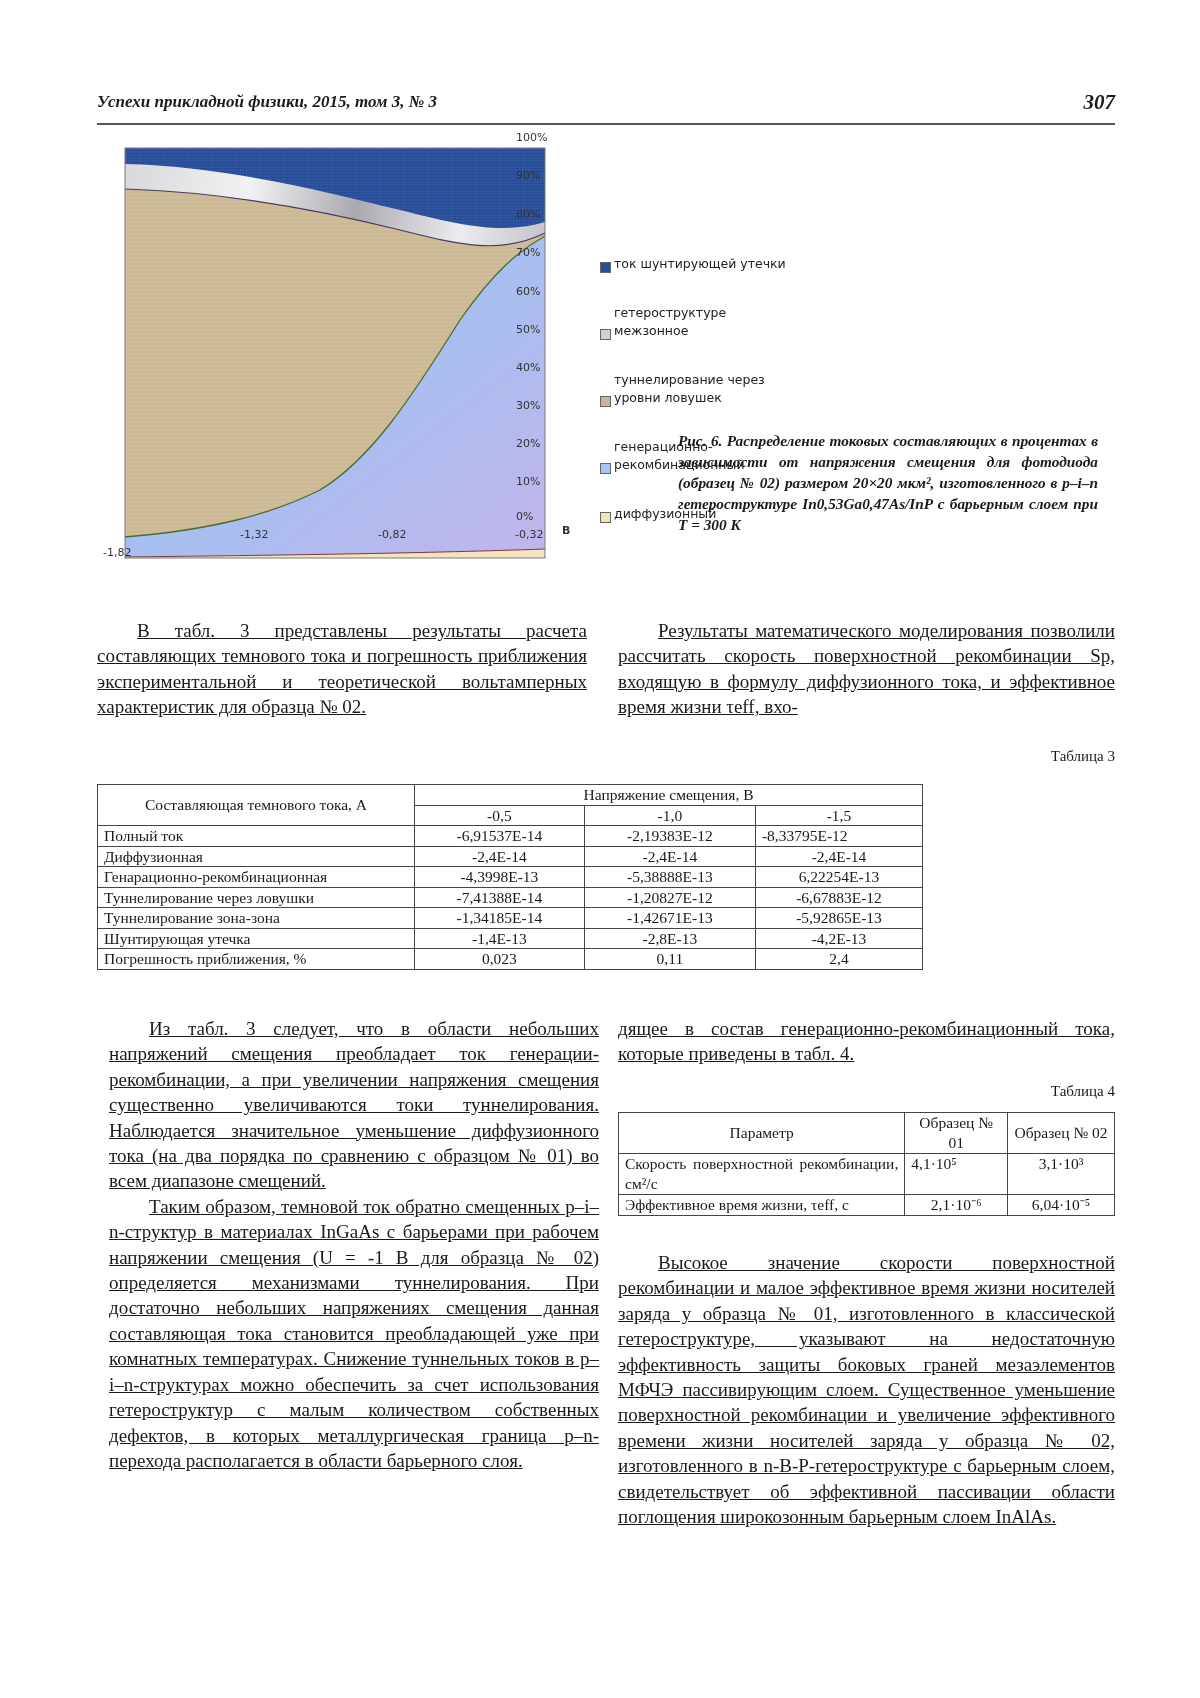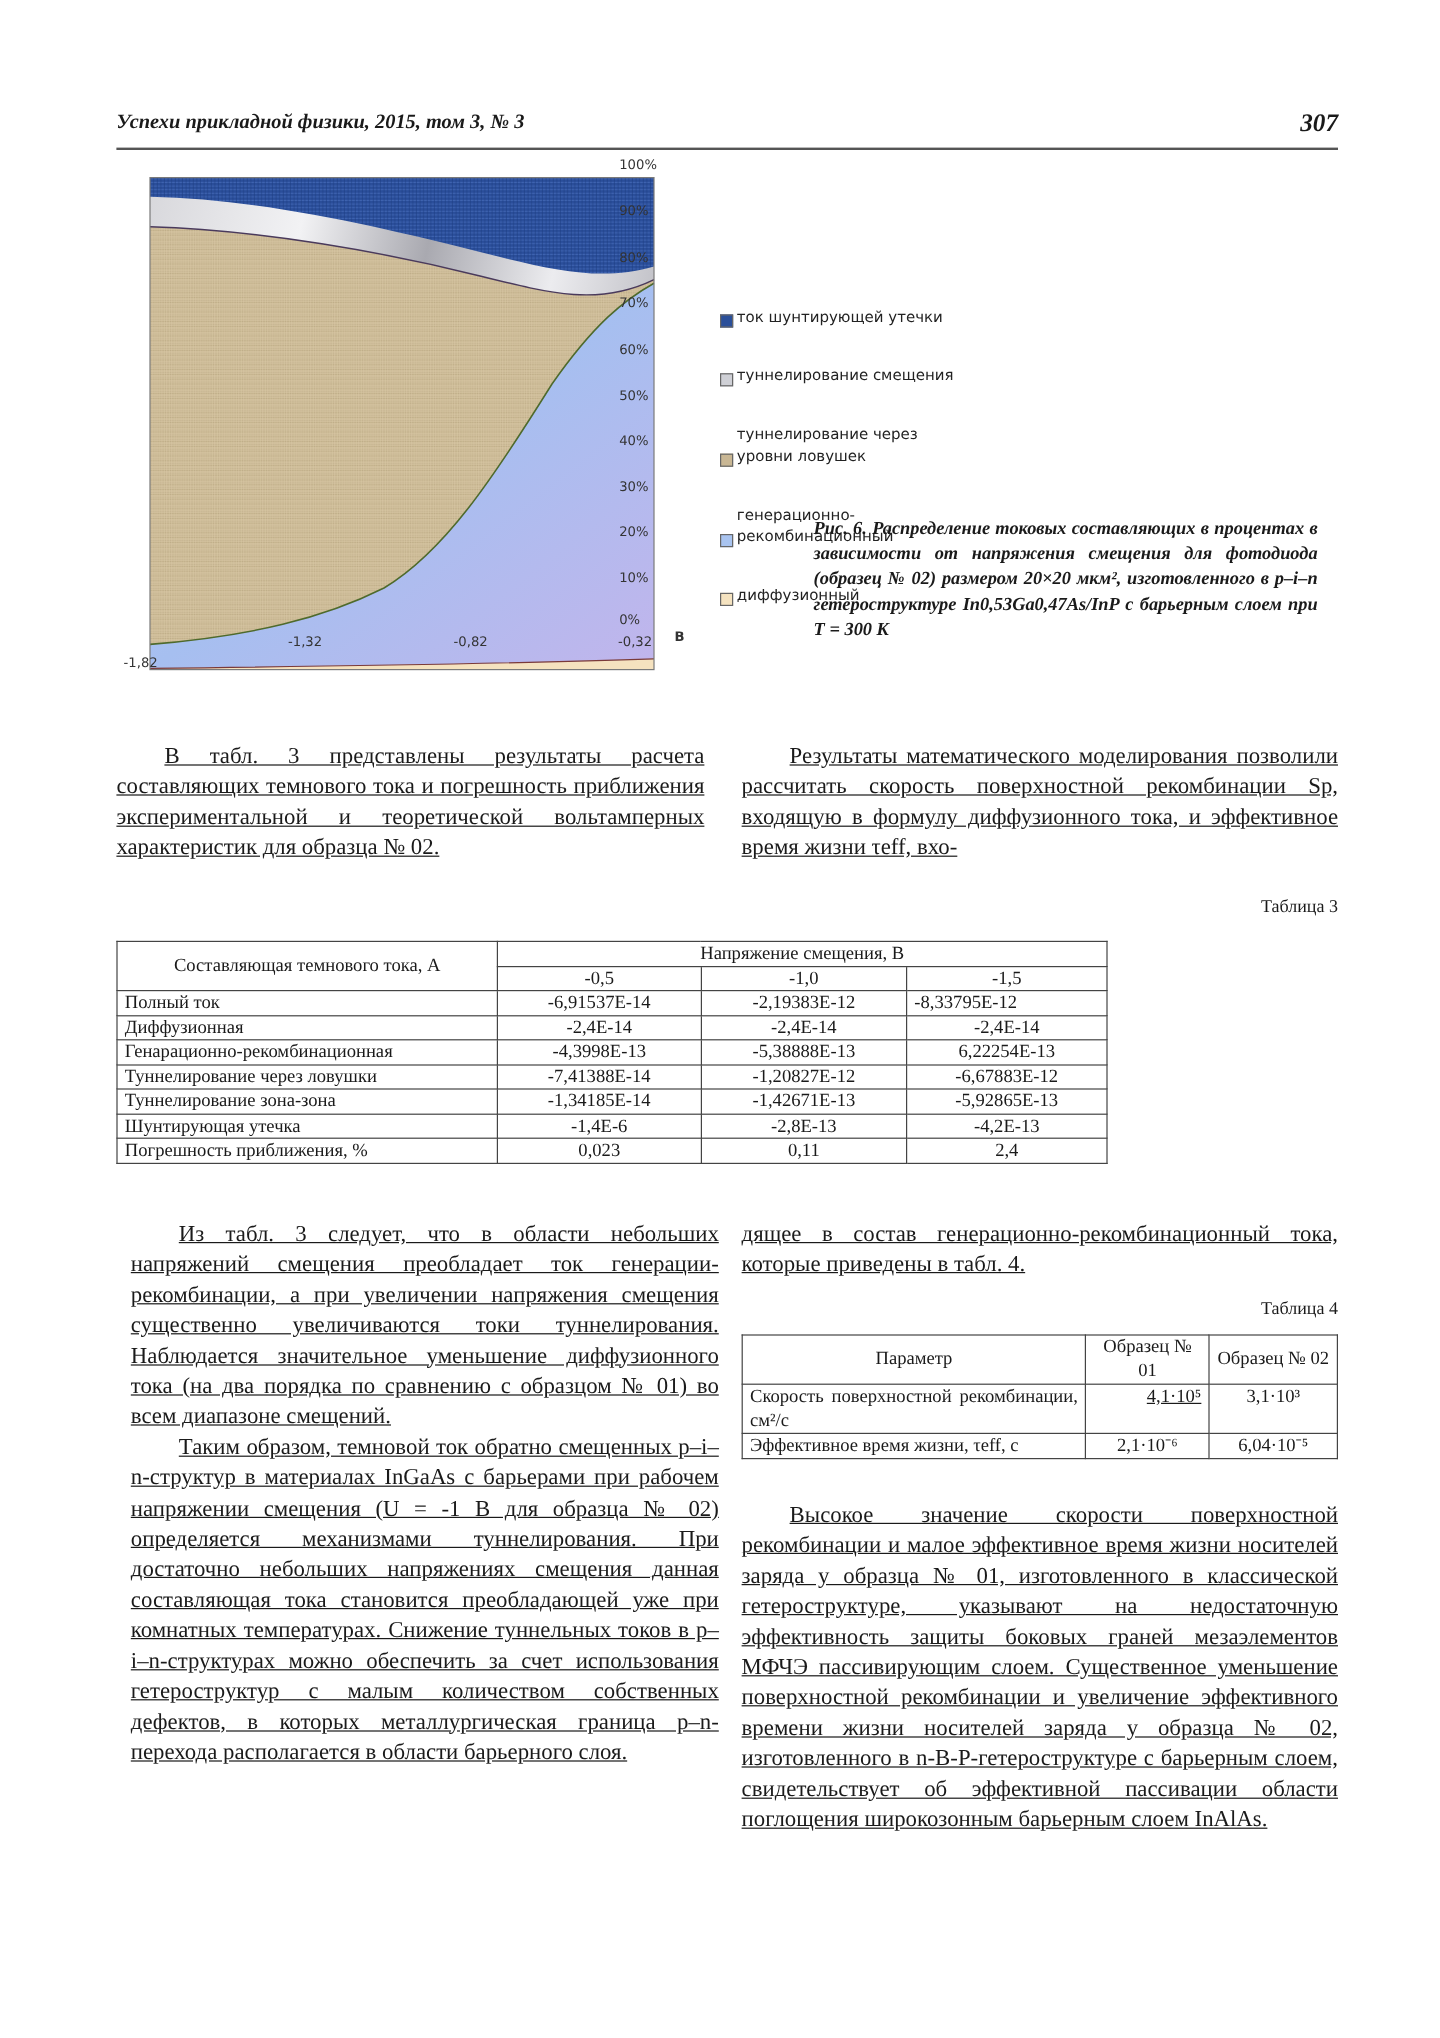--- a/index.html
+++ b/index.html
@@ -96,21 +96,21 @@
   <span class="xtick" style="left:462px;top:394px;font-weight:bold;">В</span>
 </div>
 
 <div class="legend">
   <div class="leg-item">
       <span class="leg-sw" style="background:#2a4f9a"></span>
       <span>ток шунтирующей утечки</span>
     </div>
   <div class="leg-item">
       <span class="leg-sw" style="background:#cfd0d6"></span>
-      <span>туннелирование смещения</span>
+      <span>гетероструктуре межзонное</span>
     </div>
   <div class="leg-item">
       <span class="leg-sw" style="background:#c9b794"></span>
       <span>туннелирование через уровни ловушек</span>
     </div>
   <div class="leg-item">
       <span class="leg-sw" style="background:#a9c4f0"></span>
       <span>генерационно-рекомбинационный</span>
     </div>
   <div class="leg-item">
@@ -171,21 +171,21 @@
         <td class="num">-6,67883E-12</td>
       </tr>
   <tr>
         <td>Туннелирование зона-зона</td>
         <td class="num">-1,34185E-14</td>
         <td class="num">-1,42671E-13</td>
         <td class="num">-5,92865E-13</td>
       </tr>
   <tr>
         <td>Шунтирующая утечка</td>
-        <td class="num">-1,4E-6</td>
+        <td class="num">-1,4E-13</td>
         <td class="num">-2,8E-13</td>
         <td class="num">-4,2E-13</td>
       </tr>
   <tr>
         <td>Погрешность приближения, %</td>
         <td class="num">0,023</td>
         <td class="num">0,11</td>
         <td class="num">2,4</td>
       </tr>
 </tbody>
@@ -208,21 +208,21 @@
       <col style="width:107px">
     </colgroup>
   <tbody>
       <tr>
     <th>Параметр</th>
     <th>Образец № 01</th>
     <th>Образец № 02</th>
   </tr>
   <tr>
     <td style="text-align:justify;vertical-align:top;">Скорость поверхностной рекомбинации, см²/с</td>
-    <td style="text-align:right;vertical-align:top;text-decoration:underline;">4,1·10⁵</td>
+    <td style="text-align:left;vertical-align:top;">4,1·10⁵</td>
     <td style="text-align:center;vertical-align:top;">3,1·10³</td>
   </tr>
   <tr>
     <td>Эффективное время жизни, τeff, с</td>
     <td style="text-align:center;">2,1·10⁻⁶</td>
     <td style="text-align:center;">6,04·10⁻⁵</td>
   </tr>
 </tbody>
   </table>
 

